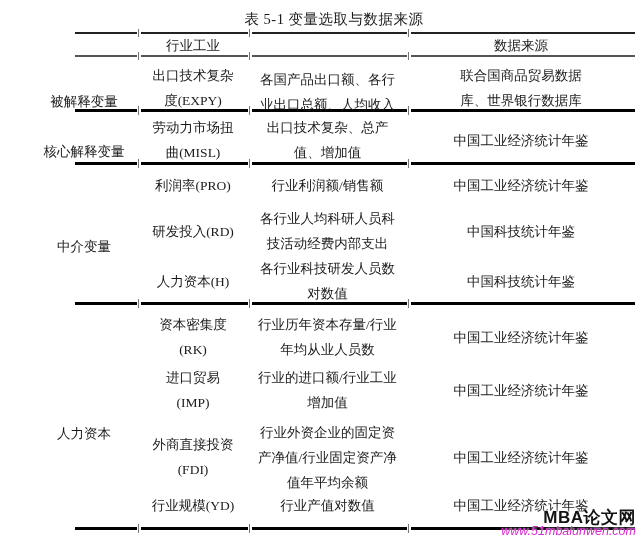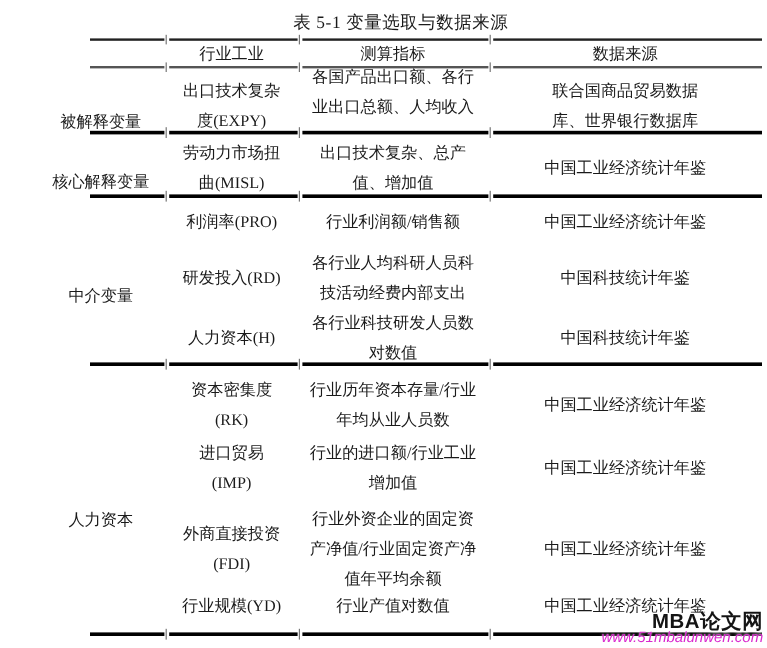--- a/index.html
+++ b/index.html
@@ -79,31 +79,30 @@
       <i class="s4 g"></i>
     </div>
   <div class="hl l-sec" style="top:527px">
       <i class="s1"></i>
       <i class="s2 g"></i>
       <i class="s3 g"></i>
       <i class="s4 g"></i>
     </div>
 
   <div class="cell c2 hdr" style="top:45px">行业工业</div>
-  <div class="cell c3 hdr" style="top:45px">测算指标</div>
   <div class="cell c4 hdr" style="top:45px">数据来源</div>
 
   <div class="cell c1" style="top:88px">被解释变量</div>
   <div class="cell c1" style="top:138px">核心解释变量</div>
   <div class="cell c1" style="top:233px">中介变量</div>
   <div class="cell c1" style="top:420px">人力资本</div>
 
   <div class="cell c2" style="top:88px">出口技术复杂
 度(EXPY)</div>
-  <div class="cell c3" style="top:76px">各国产品出口额、各行
+  <div class="cell c3" style="top:92px">各国产品出口额、各行
 业出口总额、人均收入</div>
   <div class="cell c4" style="top:88px">联合国商品贸易数据
 库、世界银行数据库</div>
 
   <div class="cell c2" style="top:140px">劳动力市场扭
 曲(MISL)</div>
   <div class="cell c3" style="top:140px">出口技术复杂、总产
 值、增加值</div>
   <div class="cell c4" style="top:140px">中国工业经济统计年鉴</div>
 

